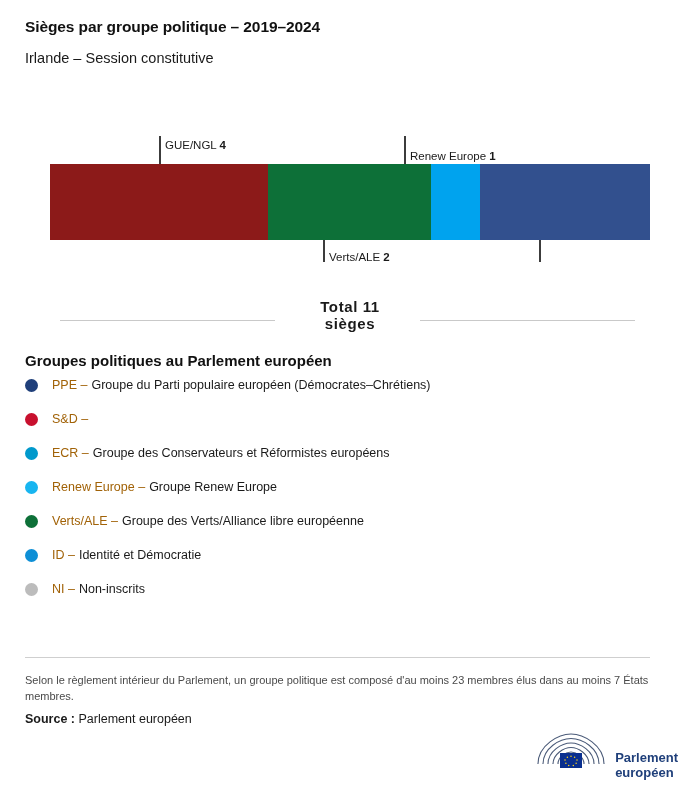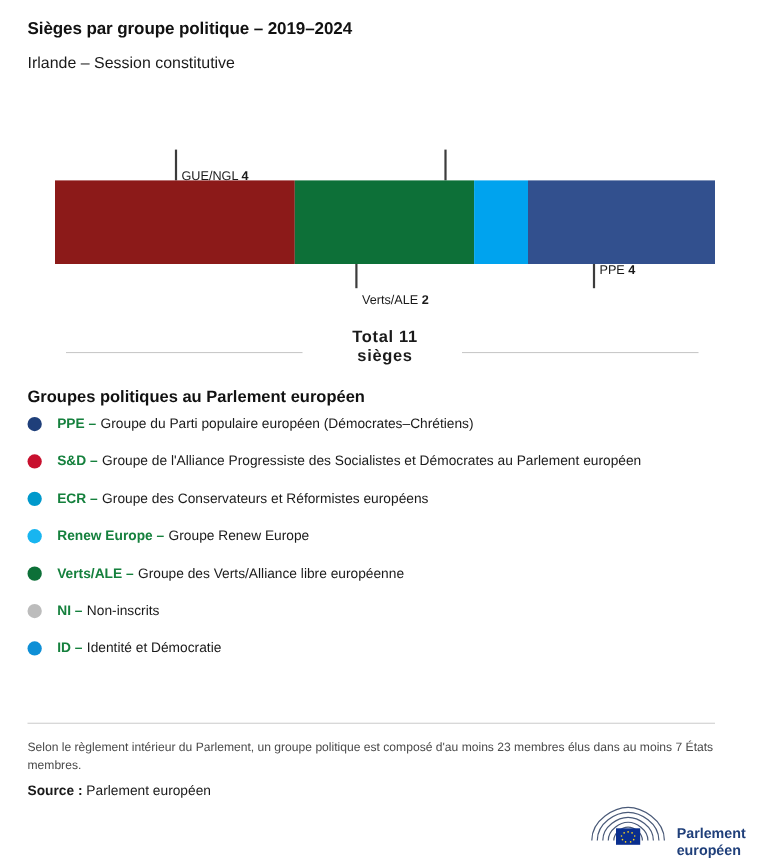--- a/index.html
+++ b/index.html
@@ -64,21 +64,20 @@
   }
   .callout-line.down {
     top: 240px;
     height: 22px;
   }
   .callout-label {
     position: absolute;
     font-size: 11.5px;
     color: #1a1a1a;
     white-space: nowrap;
-    margin-top: 16px;
   }
   .callout-label b {
     font-weight: bold;
   }
 
   
   .total-wrap {
     position: absolute;
     left: 0;
     top: 298px;
@@ -130,22 +129,22 @@
   }
   .legend-dot {
     width: 13px;
     height: 13px;
     border-radius: 50%;
     flex: 0 0 auto;
     margin-right: 14px;
   }
   .legend-abbr {
     font-size: 12.5px;
-    font-weight: bold;
-    color: #15803d;
+    font-weight: normal;
+    color: #a16207;
     white-space: nowrap;
   }
   .legend-name {
     font-size: 12.5px;
     color: #1a1a1a;
     margin-left: 4px;
     white-space: nowrap;
   }
 
   
@@ -253,21 +252,20 @@
 
     <div class="legend-row">
       <span class="legend-dot" style="background:#1f3f7a;"></span>
       <span class="legend-abbr">PPE –</span>
       <span class="legend-name">Groupe du Parti populaire européen (Démocrates–Chrétiens)</span>
     </div>
 
     <div class="legend-row">
       <span class="legend-dot" style="background:#c8102e;"></span>
       <span class="legend-abbr">S&amp;D –</span>
-      <span class="legend-name">Groupe de l'Alliance Progressiste des Socialistes et Démocrates au Parlement européen</span>
     </div>
 
     <div class="legend-row">
       <span class="legend-dot" style="background:#0099cc;"></span>
       <span class="legend-abbr">ECR –</span>
       <span class="legend-name">Groupe des Conservateurs et Réformistes européens</span>
     </div>
 
     <div class="legend-row">
       <span class="legend-dot" style="background:#18b5f0;"></span>
@@ -276,29 +274,29 @@
     </div>
 
 
     <div class="legend-row">
       <span class="legend-dot" style="background:#0d7038;"></span>
       <span class="legend-abbr">Verts/ALE –</span>
       <span class="legend-name">Groupe des Verts/Alliance libre européenne</span>
     </div>
 
     <div class="legend-row">
+      <span class="legend-dot" style="background:#0e8fd6;"></span>
+      <span class="legend-abbr">ID –</span>
+      <span class="legend-name">Identité et Démocratie</span>
+    </div>
+
+    <div class="legend-row">
       <span class="legend-dot" style="background:#bcbcbc;"></span>
       <span class="legend-abbr">NI –</span>
       <span class="legend-name">Non-inscrits</span>
-    </div>
-
-    <div class="legend-row">
-      <span class="legend-dot" style="background:#0e8fd6;"></span>
-      <span class="legend-abbr">ID –</span>
-      <span class="legend-name">Identité et Démocratie</span>
     </div>
   </div>
 
   <div class="footer-rule"></div>
   <div class="footnote">Selon le règlement intérieur du Parlement, un groupe politique est composé d'au moins 23 membres élus dans au moins 7 États membres.</div>
 
   <div class="source">
     <b>Source :</b>
     <span>Parlement européen</span>
   </div>

